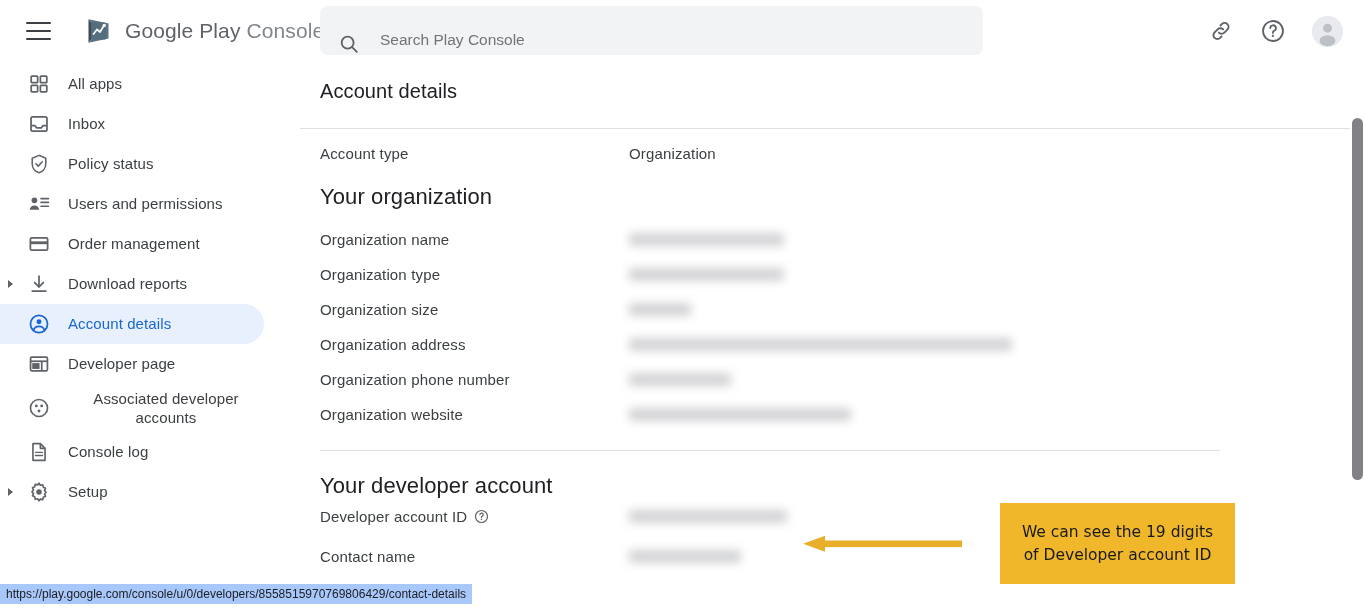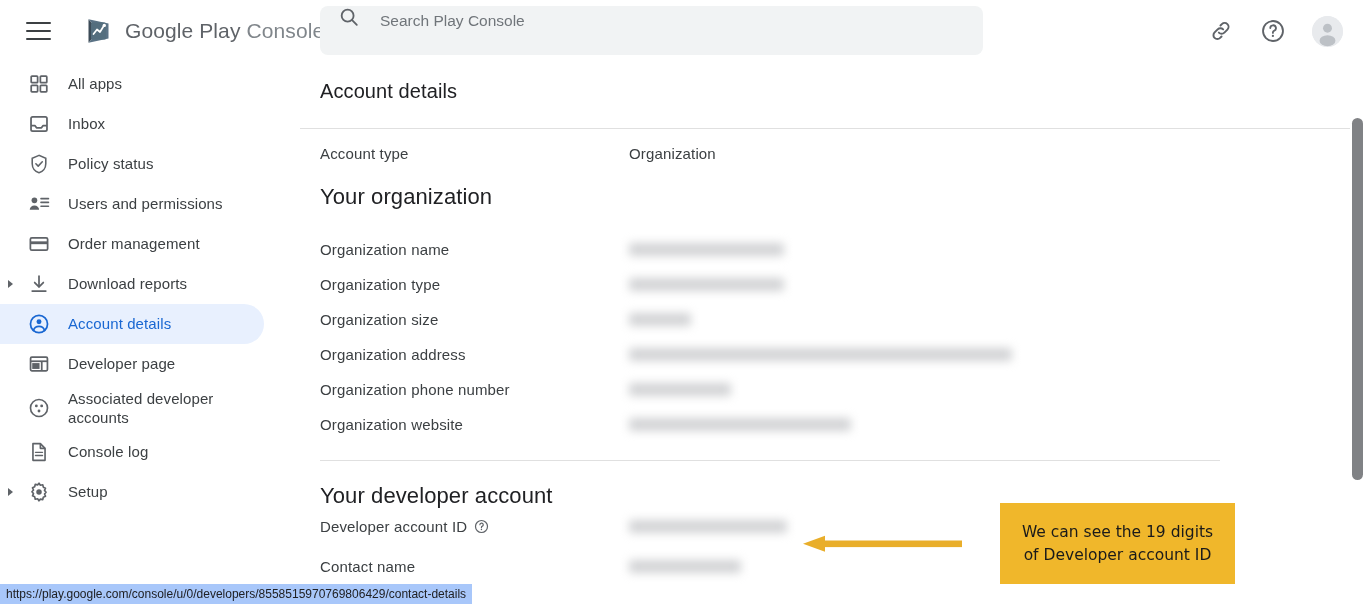--- a/index.html
+++ b/index.html
@@ -78,21 +78,21 @@
     top: 6px;
     width: 663px;
     height: 49px;
   }
   .searchbox {
     width: 100%;
     height: 100%;
     background: #f1f3f4;
     border-radius: 8px;
     display: flex;
-    align-items: flex-start;
+    align-items: flex-end;
     padding-left: 18px;
     cursor: text;
   }
   .search-icon { width: 22px; height: 22px; flex: 0 0 auto; }
   .search-input {
     border: none;
     outline: none;
     background: transparent;
     font-family: "Liberation Sans", sans-serif;
     font-size: 15.5px;
@@ -139,20 +139,21 @@
     display: flex;
     align-items: center;
     height: 40px;
     margin: 0 36px 0 0;
     padding-left: 28px;
     border-radius: 0 20px 20px 0;
     cursor: pointer;
     color: #3c4043;
     font-size: 15px;
     user-select: none;
+    text-align: center;
   }
   .nav-item.tall { height: 48px; align-items: center; }
   .nav-item.active {
     background: #e8f0fe;
     color: #1967d2;
   }
   .nav-item.active .nav-label { color: #1967d2; }
   .nav-item.active svg { color: #1967d2; }
 
   .nav-caret {
@@ -514,21 +515,21 @@
 
     <div class="rule-full"></div>
 
     <div class="field-row" style="margin-top:16px;">
       <div class="field-label">Account type</div>
       <div class="field-value">Organization</div>
     </div>
 
     <h2 class="section-head" style="margin-top:22px;">Your organization</h2>
 
-    <div class="field-row" style="margin-top:31px;">
+    <div class="field-row" style="margin-top:21px;">
       <div class="field-label">Organization name</div>
       <div class="field-value redacted" style="width:155px;"></div>
     </div>
 
     <div class="field-row" style="margin-top:18px;">
       <div class="field-label">Organization type</div>
       <div class="field-value redacted" style="width:155px;"></div>
     </div>
 
     <div class="field-row" style="margin-top:18px;">

